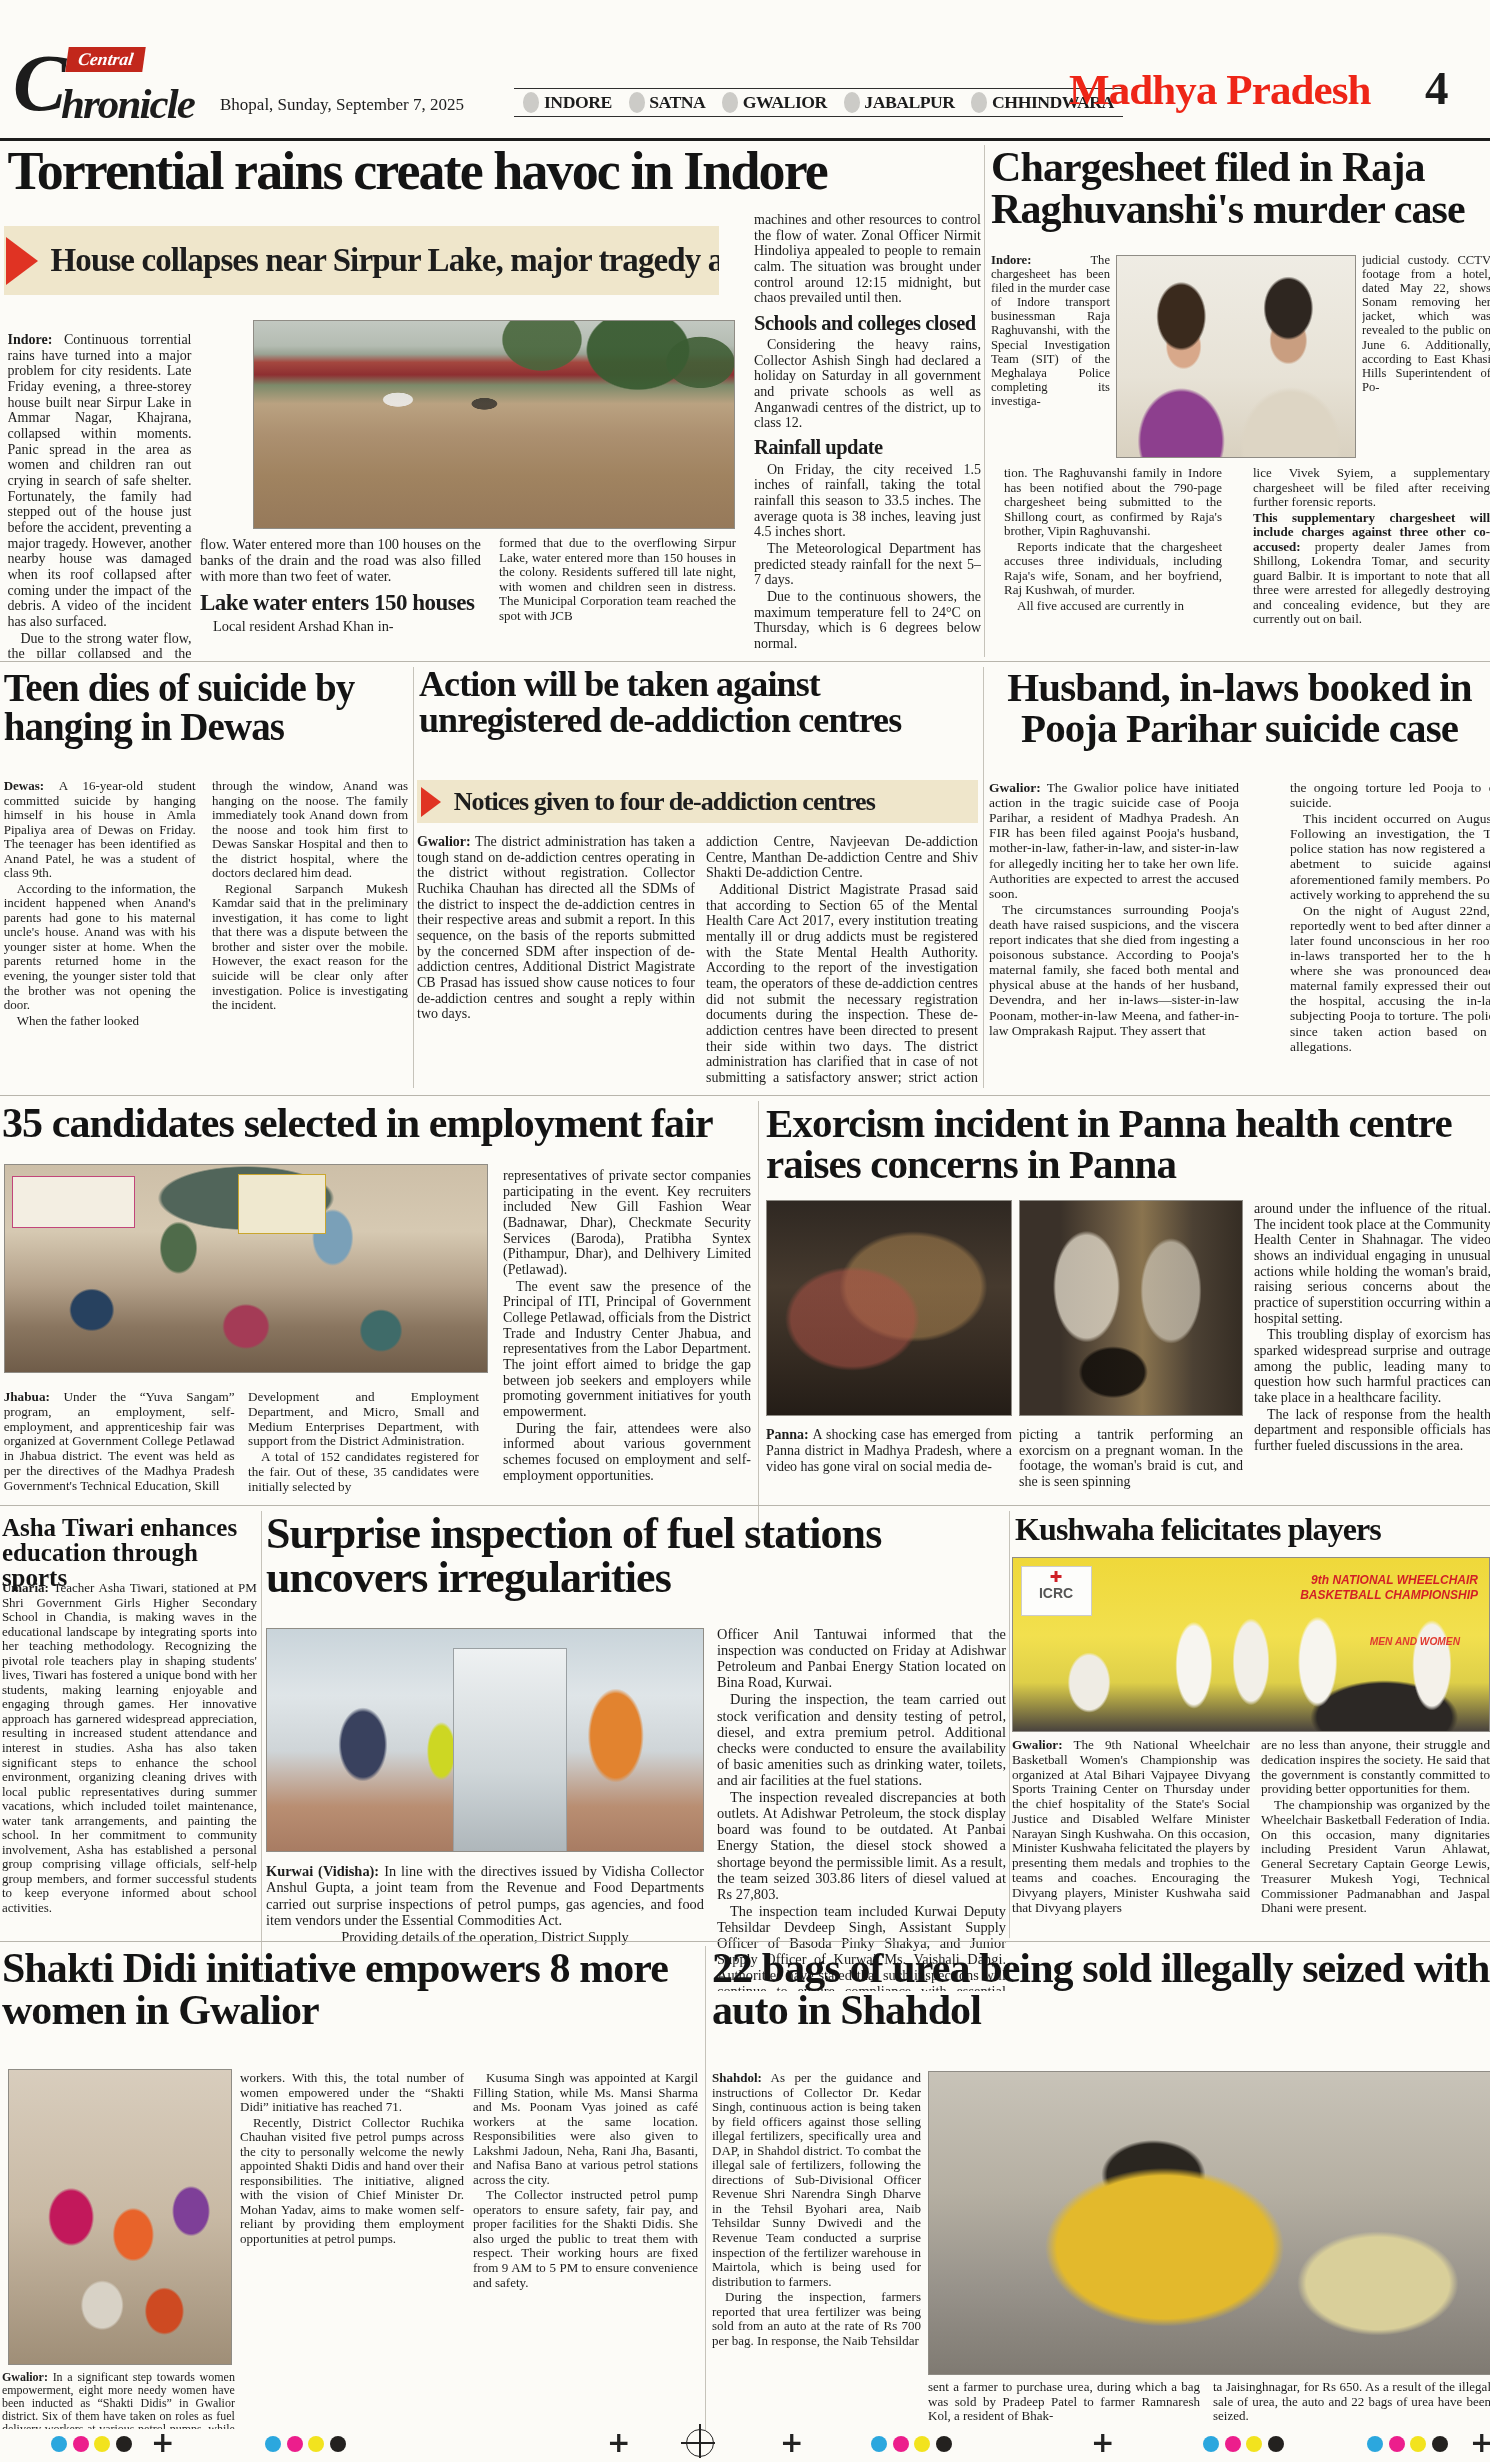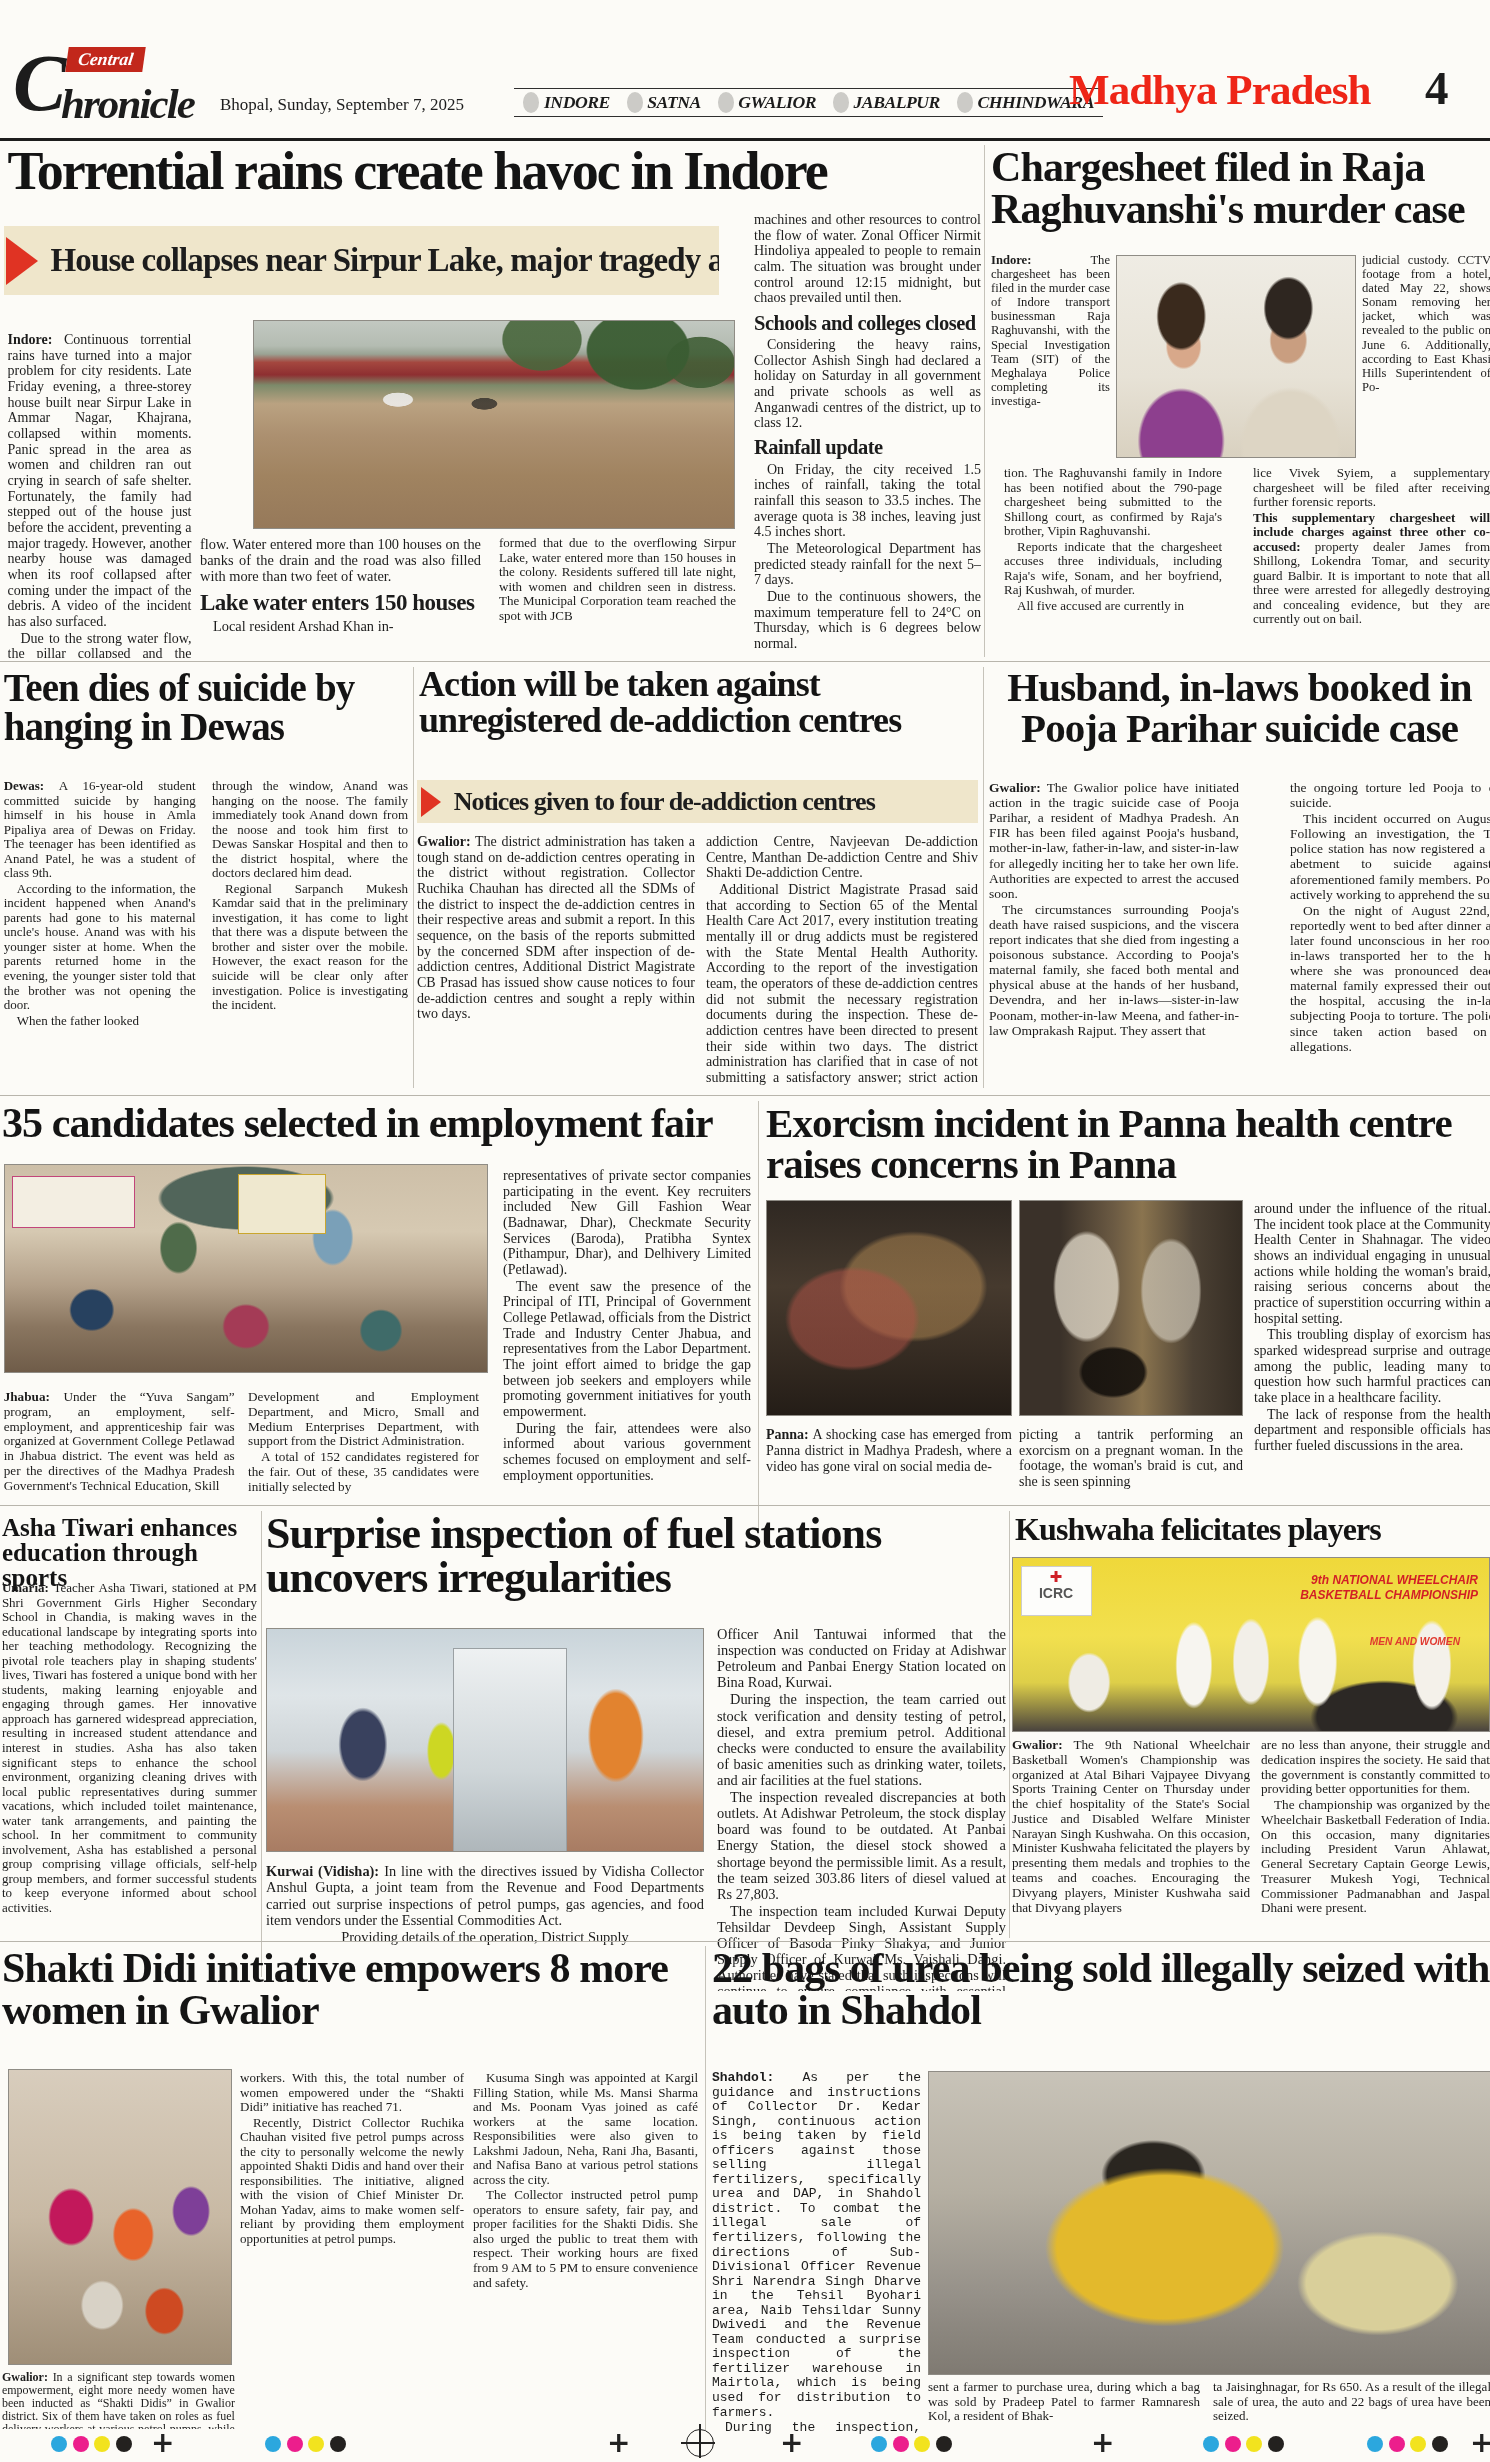--- a/index.html
+++ b/index.html
@@ -43,21 +43,21 @@
 
 <div class="page">
 
   <div class="abs" style="left:0;top:0;width:1490px;height:140px;">
     <div class="abs" style="left:13px;top:45px;width:200px;height:93px;">
       <span class="logo-c abs" style="left:0;top:5.6px;">C</span>
       <span class="central-ribbon">Central</span>
       <span class="logo-rest abs" style="left:48px;top:34px;">hronicle</span>
     </div>
     <div class="abs" style="left:220px;top:95px;width:298px;font-size:17px;">Bhopal, Sunday, September 7, 2025</div>
-    <div class="abs tabs-strip" style="left:514px;top:88px;font-style:italic;">
+    <div class="abs tabs-strip" style="left:514px;top:88px;">
       <span class="tab">
           <span class="tab-dot"></span>
           <span>INDORE</span>
         </span>
       <span class="tab">
           <span class="tab-dot"></span>
           <span>SATNA</span>
         </span>
       <span class="tab">
           <span class="tab-dot"></span>
@@ -324,21 +324,21 @@
     <div class="abs body-txt" style="left:473px;top:2071px;width:225px;height:359px;font-size:13px;">
       <p class="ind">Kusuma Singh was appointed at Kargil Filling Station, while Ms. Mansi Sharma and Ms. Poonam Vyas joined as café workers at the same location. Responsibilities were also given to Lakshmi Jadoun, Neha, Rani Jha, Basanti, and Nafisa Bano at various petrol stations across the city.</p>
       <p class="ind">The Collector instructed petrol pump operators to ensure safety, fair pay, and proper facilities for the Shakti Didis. She also urged the public to treat them with respect. Their working hours are fixed from 9 AM to 5 PM to ensure convenience and safety.</p>
     </div>
   </div>
 
   <div class="vline" style="left:705px;top:1946px;height:484px;"></div>
 
   <div>
     <div class="abs hl" style="left:712px;top:1948px;width:779px;font-size:42px;">22 bags of urea being sold illegally seized with auto in Shahdol</div>
-    <div class="abs body-txt" style="left:712px;top:2071px;width:209px;height:363px;font-size:13px;font-family:Liberation Mono, monospace;">
+    <div class="abs body-txt" style="left:712px;top:2071px;width:209px;height:363px;font-size:13px;">
       <p><b class="dl">Shahdol:</b> <span>As per the guidance and instructions of Collector Dr. Kedar Singh, continuous action is being taken by field officers against those selling illegal fertilizers, specifically urea and DAP, in Shahdol district. To combat the illegal sale of fertilizers, following the directions of Sub-Divisional Officer Revenue Shri Narendra Singh Dharve in the Tehsil Byohari area, Naib Tehsildar Sunny Dwivedi and the Revenue Team conducted a surprise inspection of the fertilizer warehouse in Mairtola, which is being used for distribution to farmers.</span></p>
       <p class="ind">During the inspection, farmers reported that urea fertilizer was being sold from an auto at the rate of Rs 700 per bag. In response, the Naib Tehsildar</p>
     </div>
     <div class="photo" style="left:928px;top:2071px;width:563px;height:304px;background:
            radial-gradient(196px 130px at 42% 58%, #e3b92c 0 55%, transparent 61%),
            radial-gradient(84px 56px at 40% 34%, #2a2620 0 55%, transparent 62%),
            radial-gradient(130px 84px at 80% 70%, #d9cf9a 0 55%, transparent 62%),
            linear-gradient(180deg,#c8c3b8 0%,#b5afa2 40%,#97928a 72%,#7f7a72 100%);"></div>
     <div class="abs body-txt" style="left:928px;top:2380px;width:272px;height:58px;font-size:13px;">
       <p>sent a farmer to purchase urea, during which a bag was sold by Pradeep Patel to farmer Ramnaresh Kol, a resident of Bhak-</p>

